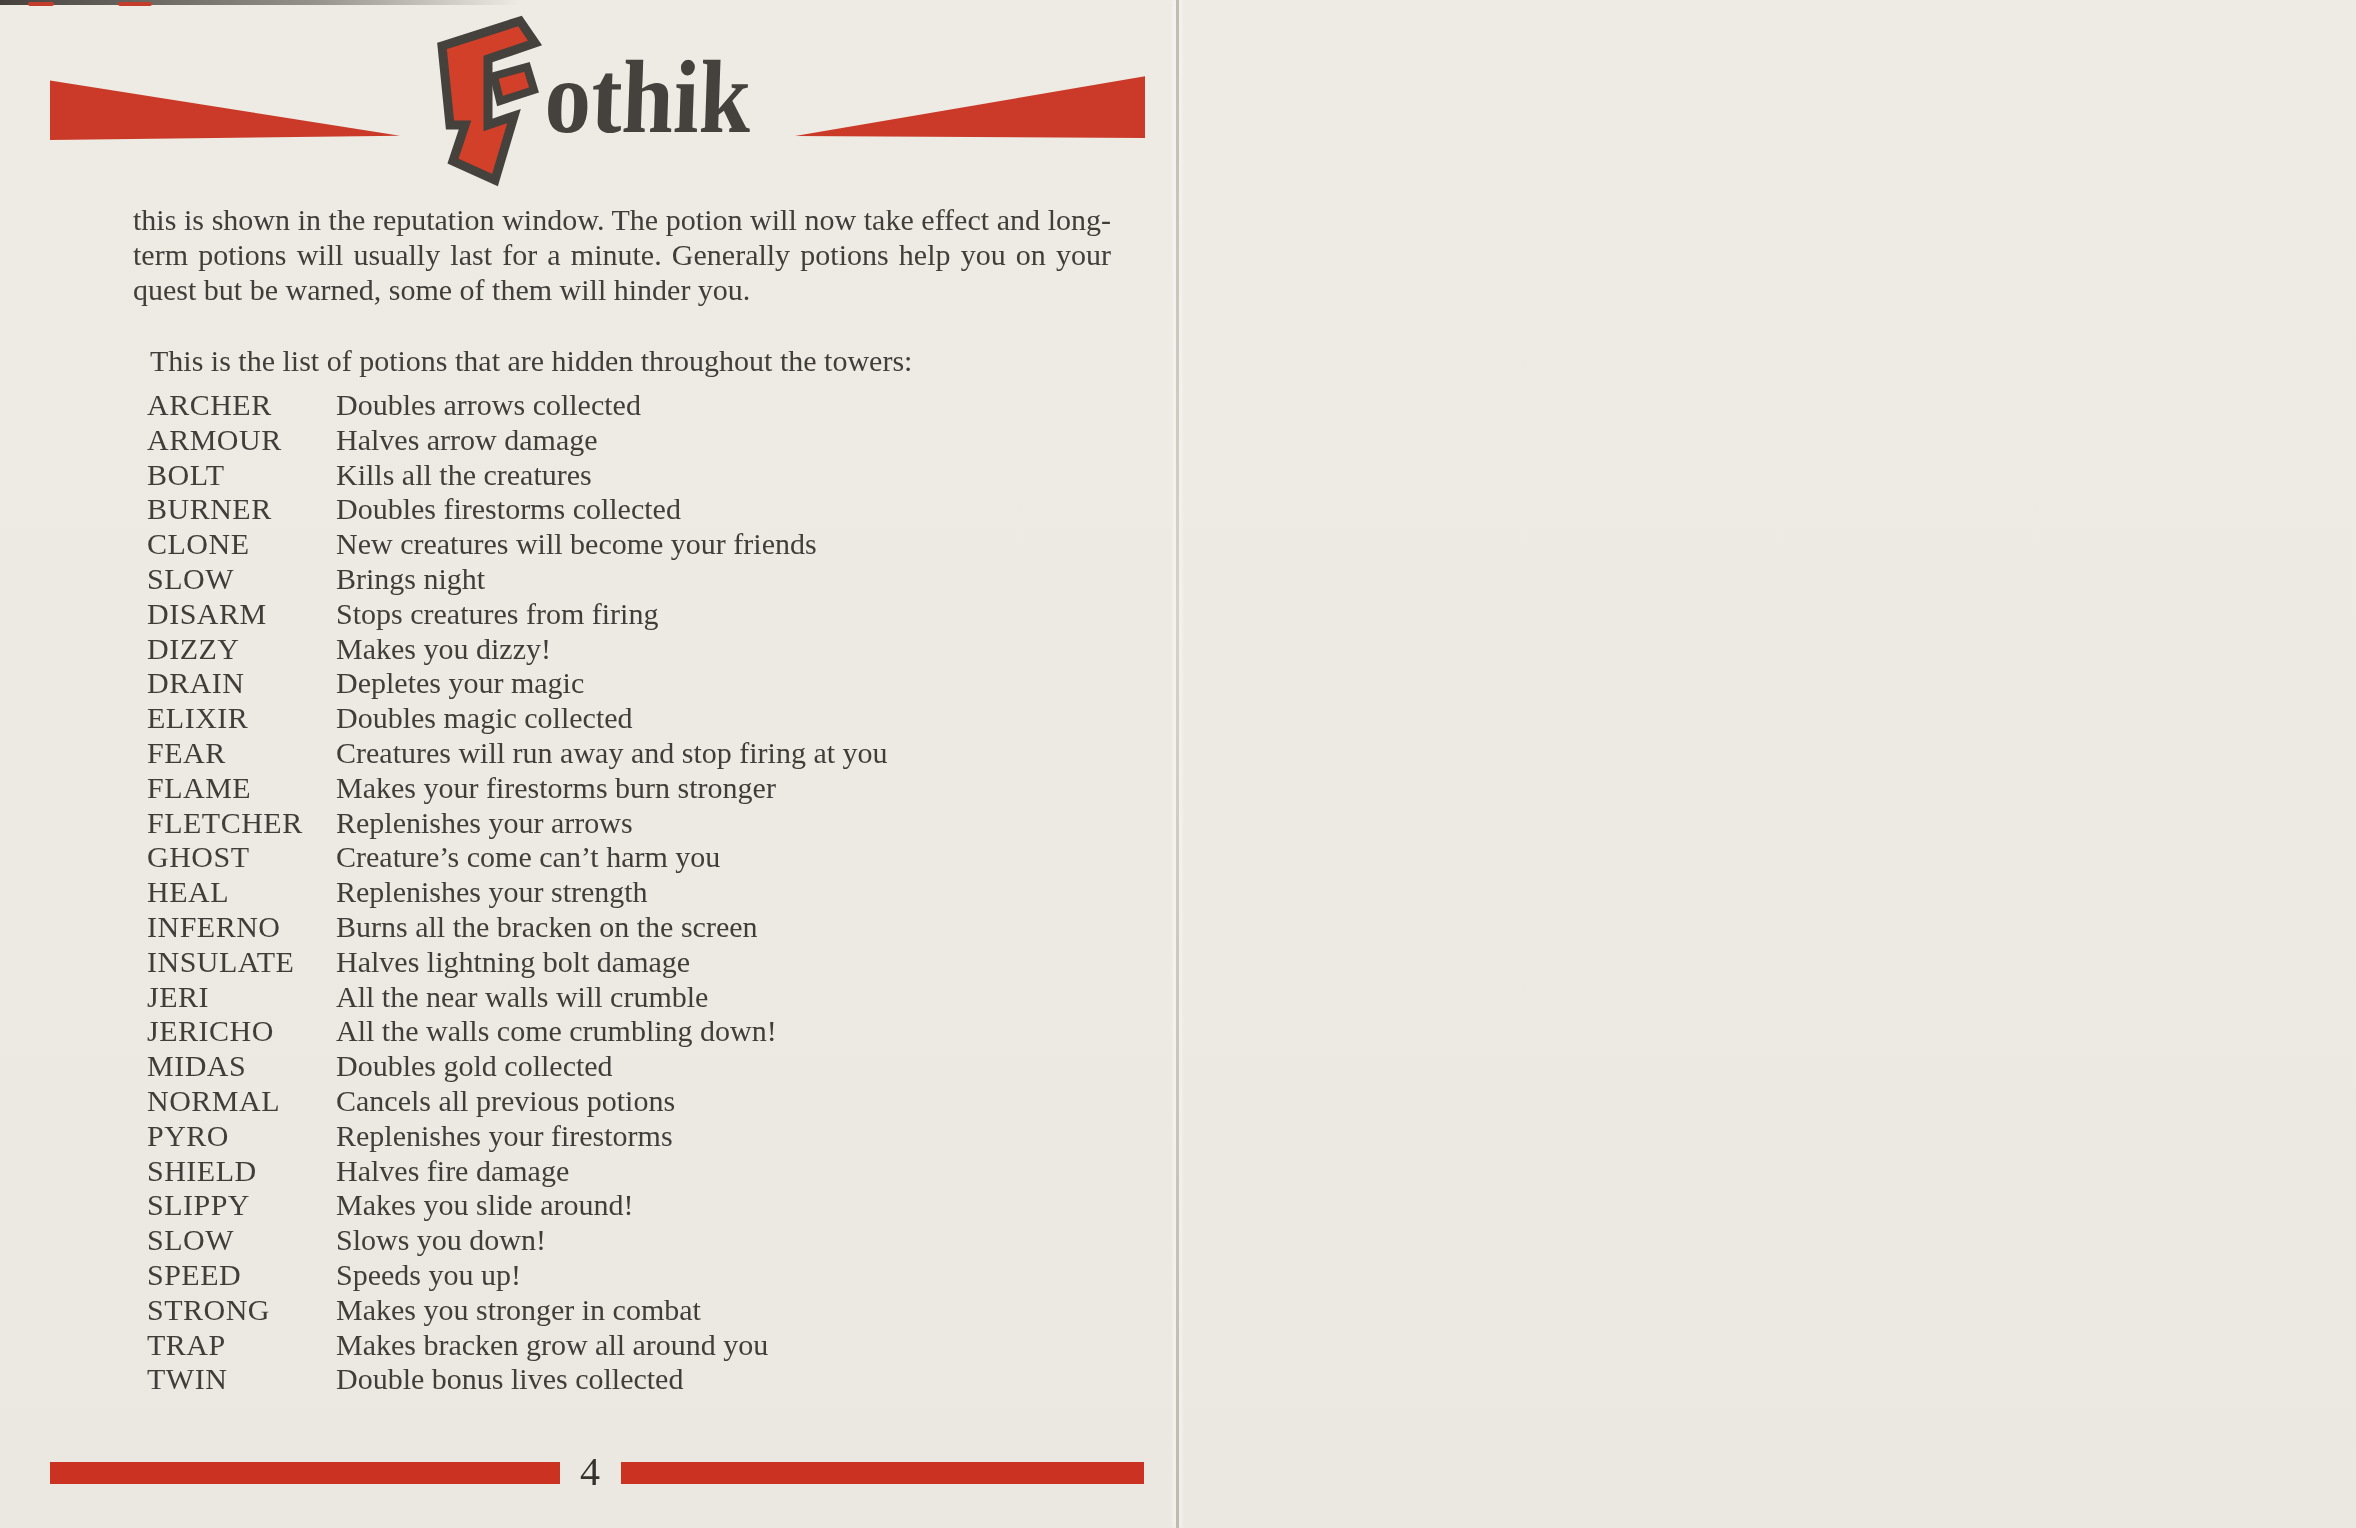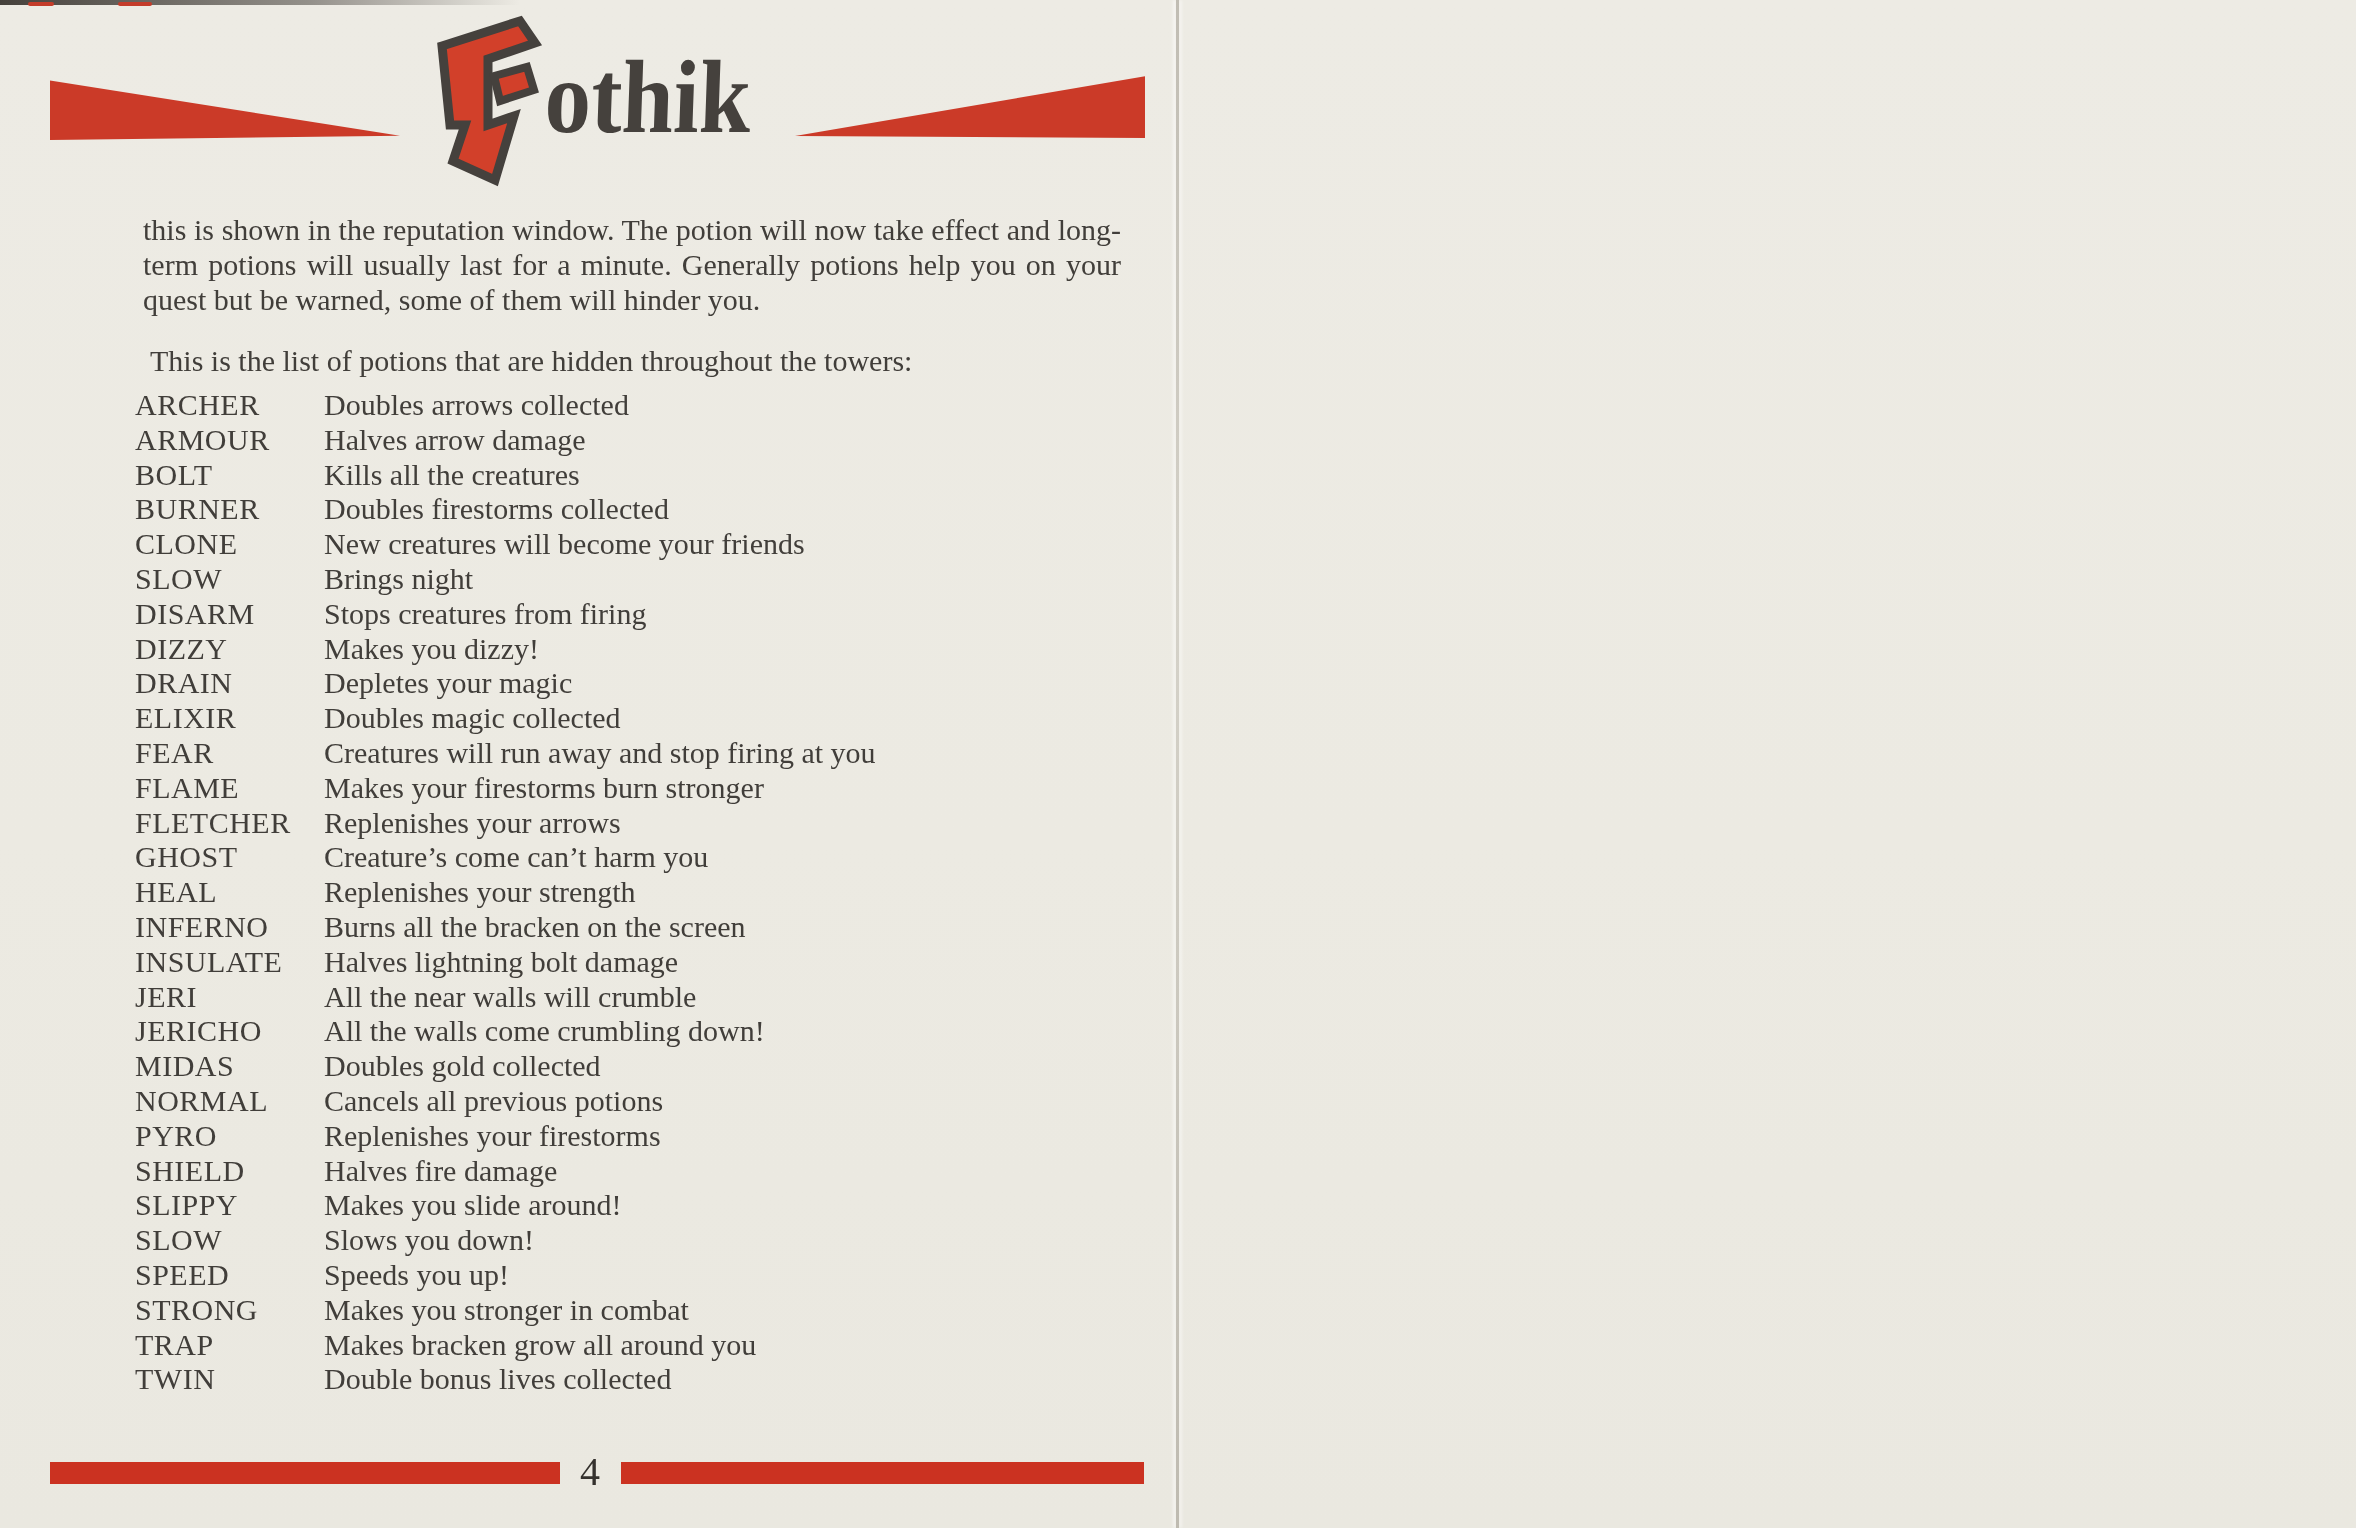--- a/index.html
+++ b/index.html
@@ -67,25 +67,25 @@
     <div class="logo" style="left:424px;">
       <svg width="340" height="178" viewBox="0 0 340 178">
         <g>
           <path d="M18,34 L96,9 L111,31 L64,47 L64,113 L90,104 L71,168 L29,149 L41,113 L26,113 Z" fill="#d2402a" stroke="#45413d" stroke-width="9" stroke-linejoin="miter"></path>
           <path d="M70,64 L103,55 L110,78 L76,89 Z" fill="#d2402a" stroke="#45413d" stroke-width="8" stroke-linejoin="miter"></path>
         </g>
         <text x="124" y="120" font-family="Liberation Serif, DejaVu Serif, serif" font-weight="bold" font-size="104" fill="#45413d" textLength="206" lengthAdjust="spacingAndGlyphs" transform="skewX(-2)">othik</text>
       </svg>
     </div>
 
-    <p class="abs body-text just" style="left:133px;top:202px;width:978px;margin:10px;">this is shown in the reputation window. The potion will now take effect and long-term potions will usually last for a minute. Generally potions help you on your quest but be warned, some of them will hinder you.</p>
+    <p class="abs body-text just" style="left:133px;top:202px;width:978px;margin:0;">this is shown in the reputation window. The potion will now take effect and long-term potions will usually last for a minute. Generally potions help you on your quest but be warned, some of them will hinder you.</p>
 
     <p class="abs body-text" style="left:133px;top:326px;width:1000px;margin:17px;">This is the list of potions that are hidden throughout the towers:</p>
 
-    <div class="rowlist" style="left:135px;top:388px;width:1000px;">
+    <div class="rowlist" style="left:147px;top:388px;width:1000px;">
 
         <div class="prow">
           <span class="pname">ARCHER</span>
           <span class="pdesc">Doubles arrows collected</span>
         </div>
 
         <div class="prow">
           <span class="pname">ARMOUR</span>
           <span class="pdesc">Halves arrow damage</span>
         </div>

